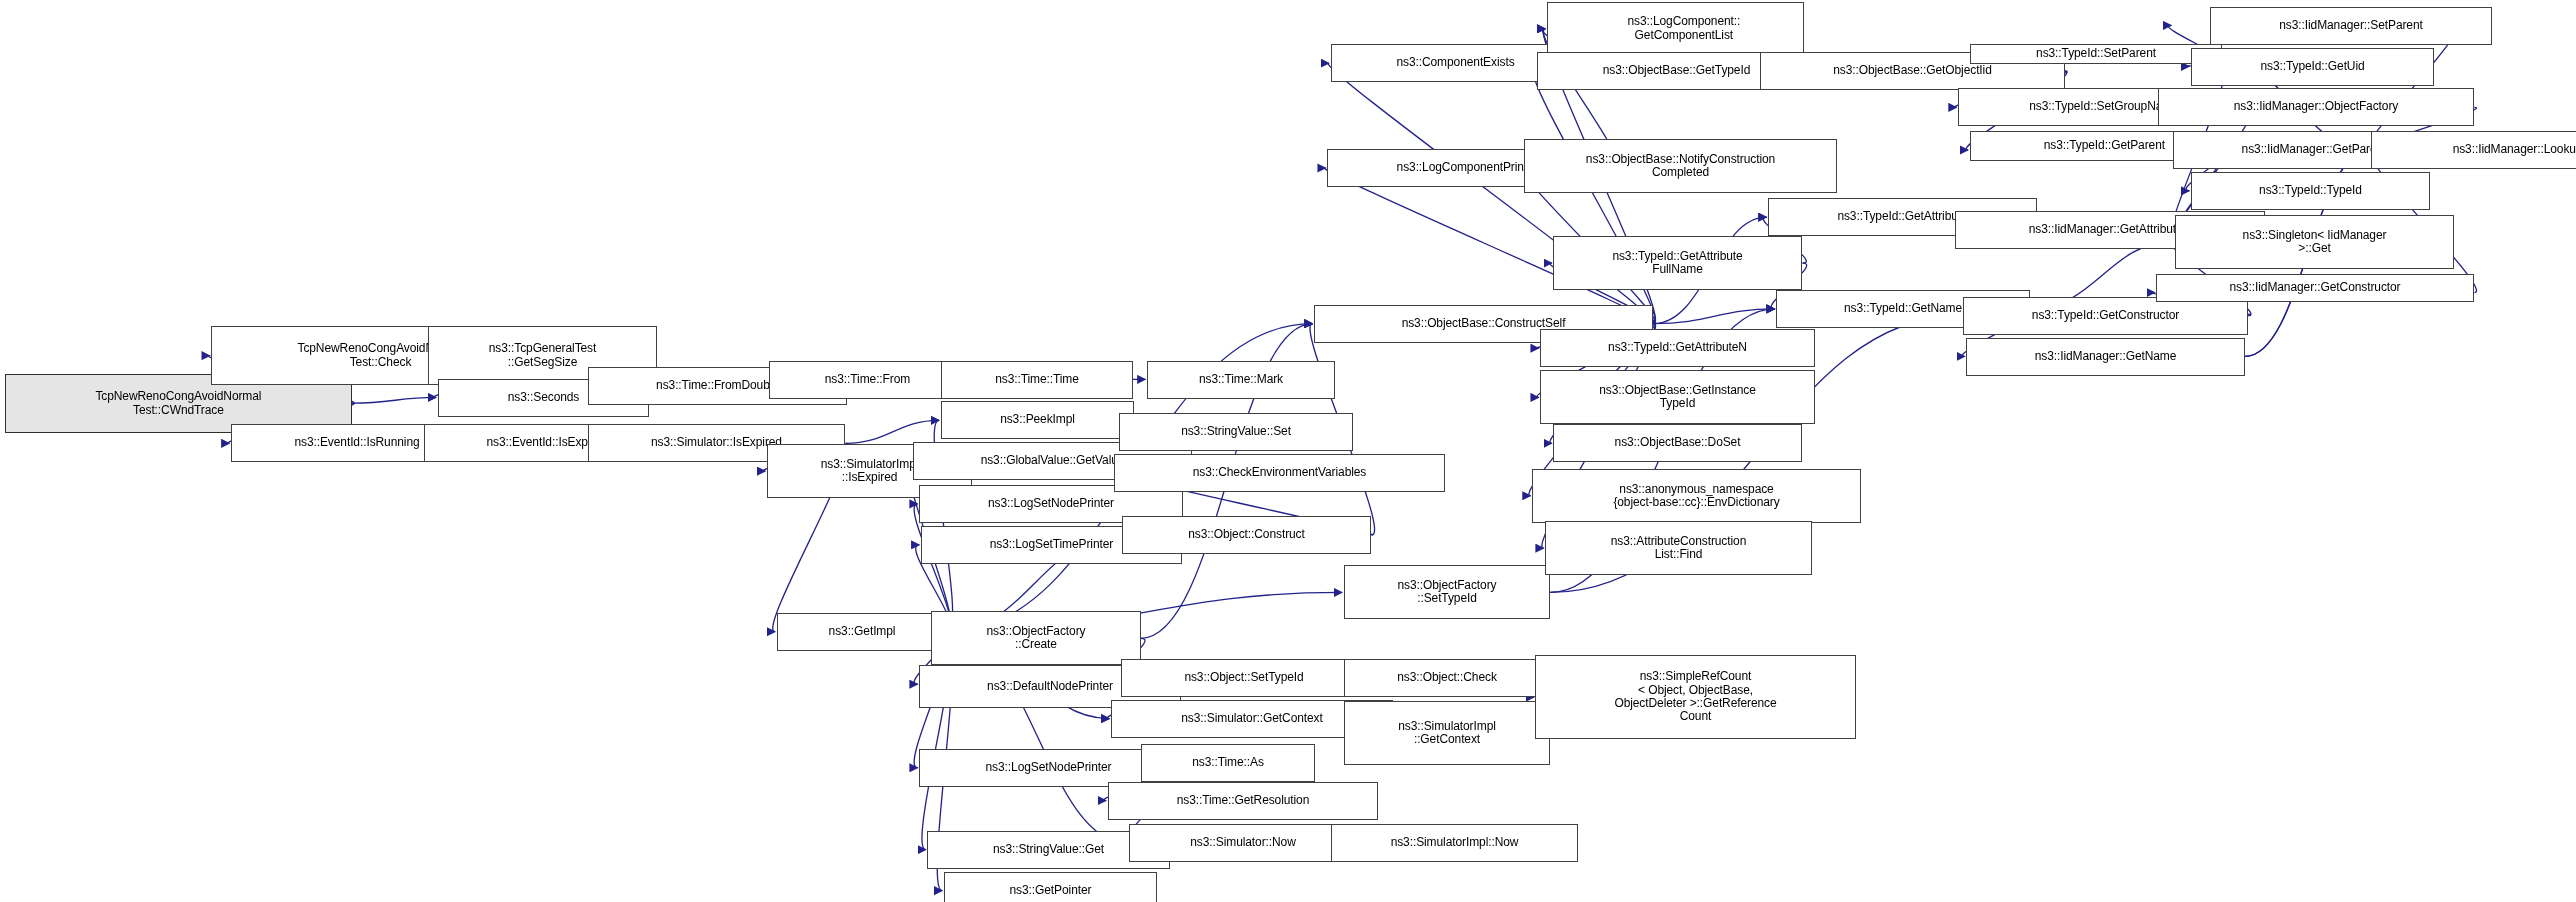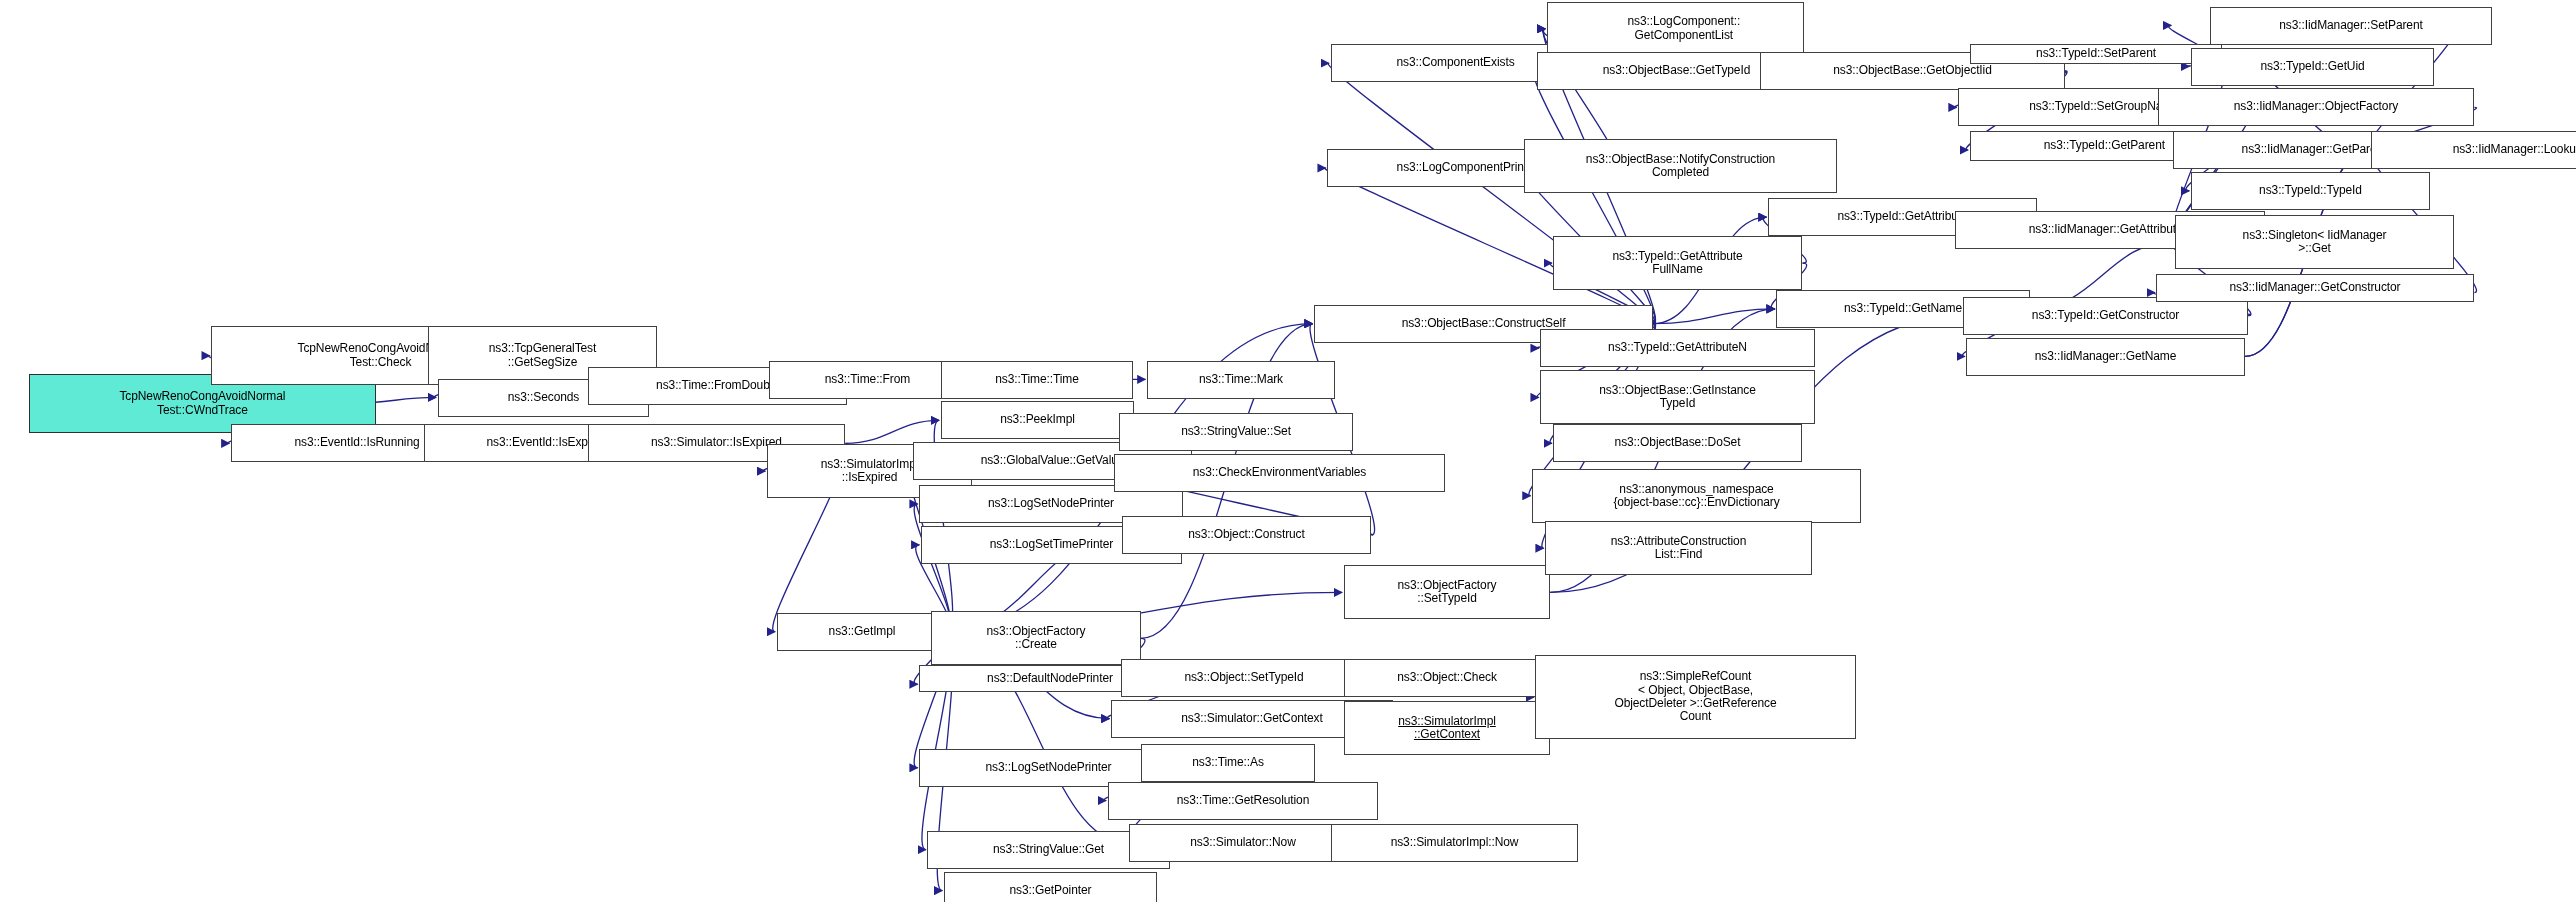--- a/index.html
+++ b/index.html
@@ -35,23 +35,22 @@
     justify-content: center;
     text-align: center;
     font-size: 12px;
     line-height: 1.12;
     letter-spacing: -0.1px;
     padding: 0.8px 3.3px;
     white-space: pre-line;
     z-index: 5;
   }
   .node.root {
-    background: #5eead4;
+    background: #e5e5e5;
     border-color: #303030;
-    margin-left: 24px;
   }
 </style>
 </head>
 <body>
 
 <div id="canvas">
   <svg id="edge-layer" viewBox="0 0 3144 1102" xmlns="http://www.w3.org/2000/svg">
     <defs>
       <marker id="arrow" viewBox="0 0 10 10" refX="9" refY="5" markerWidth="7" markerHeight="7" orient="auto-start-reverse">
         <path d="M 0 0 L 10 5 L 0 10 z" fill="#22228a"></path>
@@ -161,40 +160,40 @@
       <div class="node" style="left: 767px; top: 444px; width: 205px; height: 54px;">ns3::SimulatorImpl
 ::IsExpired</div>
       <div class="node" style="left: 941px; top: 361px; width: 192px; height: 38px;">ns3::Time::Time</div>
       <div class="node" style="left: 941px; top: 401px; width: 193px; height: 38px;">ns3::PeekImpl</div>
       <div class="node" style="left: 913px; top: 442px; width: 279px; height: 38px;">ns3::GlobalValue::GetValue</div>
       <div class="node" style="left: 919px; top: 485px; width: 264px; height: 38px;">ns3::LogSetNodePrinter</div>
       <div class="node" style="left: 921px; top: 526px; width: 261px; height: 38px;">ns3::LogSetTimePrinter</div>
       <div class="node" style="left: 777px; top: 613px; width: 170px; height: 38px;">ns3::GetImpl</div>
       <div class="node" style="left: 931px; top: 611px; width: 210px; height: 54px;">ns3::ObjectFactory
 ::Create</div>
-      <div class="node" style="left: 919px; top: 665px; width: 262px; height: 27px;">ns3::DefaultNodePrinter</div>
+      <div class="node" style="left: 919px; top: 665px; width: 262px; height: 43px;">ns3::DefaultNodePrinter</div>
       <div class="node" style="left: 919px; top: 749px; width: 259px; height: 38px;">ns3::LogSetNodePrinter</div>
       <div class="node" style="left: 927px; top: 831px; width: 243px; height: 38px;">ns3::StringValue::Get</div>
       <div class="node" style="left: 944px; top: 872px; width: 213px; height: 38px;">ns3::GetPointer</div>
       <div class="node" style="left: 1147px; top: 361px; width: 188px; height: 38px;">ns3::Time::Mark</div>
       <div class="node" style="left: 1119px; top: 413px; width: 234px; height: 38px;">ns3::StringValue::Set</div>
       <div class="node" style="left: 1114px; top: 454px; width: 331px; height: 38px;">ns3::CheckEnvironmentVariables</div>
       <div class="node" style="left: 1122px; top: 516px; width: 249px; height: 38px;">ns3::Object::Construct</div>
       <div class="node" style="left: 1121px; top: 659px; width: 246px; height: 38px;">ns3::Object::SetTypeId</div>
       <div class="node" style="left: 1111px; top: 700px; width: 282px; height: 38px;">ns3::Simulator::GetContext</div>
       <div class="node" style="left: 1141px; top: 744px; width: 174px; height: 38px;">ns3::Time::As</div>
       <div class="node" style="left: 1108px; top: 782px; width: 270px; height: 38px;">ns3::Time::GetResolution</div>
       <div class="node" style="left: 1129px; top: 824px; width: 228px; height: 38px;">ns3::Simulator::Now</div>
       <div class="node" style="left: 1331px; top: 44px; width: 249px; height: 38px;">ns3::ComponentExists</div>
       <div class="node" style="left: 1327px; top: 149px; width: 288px; height: 38px;">ns3::LogComponentPrintList</div>
       <div class="node" style="left: 1314px; top: 305px; width: 339px; height: 38px;">ns3::ObjectBase::ConstructSelf</div>
       <div class="node" style="left: 1344px; top: 565px; width: 206px; height: 54px;">ns3::ObjectFactory
 ::SetTypeId</div>
       <div class="node" style="left: 1344px; top: 659px; width: 206px; height: 38px;">ns3::Object::Check</div>
-      <div class="node" style="left: 1344px; top: 701px; width: 206px; height: 54px; text-decoration: underline;">ns3::SimulatorImpl
+      <div class="node" style="left: 1344px; top: 701px; width: 206px; height: 64px;">ns3::SimulatorImpl
 ::GetContext</div>
       <div class="node" style="left: 1331px; top: 824px; width: 247px; height: 38px;">ns3::SimulatorImpl::Now</div>
       <div class="node" style="left: 1547px; top: 1.6px; width: 257px; height: 54px; padding-left: 20px;">ns3::LogComponent::
 GetComponentList</div>
       <div class="node" style="left: 1537px; top: 52px; width: 279px; height: 38px;">ns3::ObjectBase::GetTypeId</div>
       <div class="node" style="left: 1524px; top: 139px; width: 313px; height: 54px;">ns3::ObjectBase::NotifyConstruction
 Completed</div>
       <div class="node" style="left: 1553px; top: 236px; width: 249px; height: 54px;">ns3::TypeId::GetAttribute
 FullName</div>
       <div class="node" style="left: 1540px; top: 329px; width: 275px; height: 38px;">ns3::TypeId::GetAttributeN</div>

